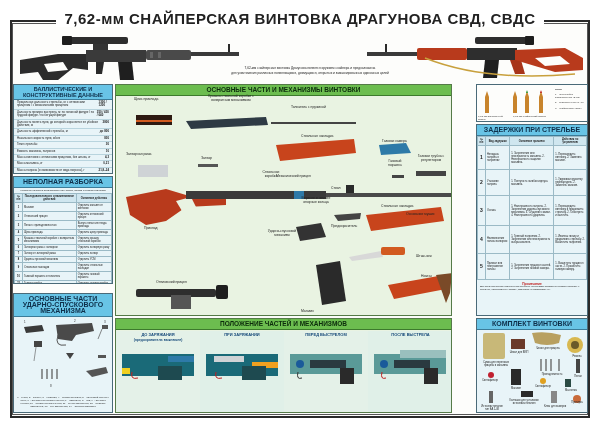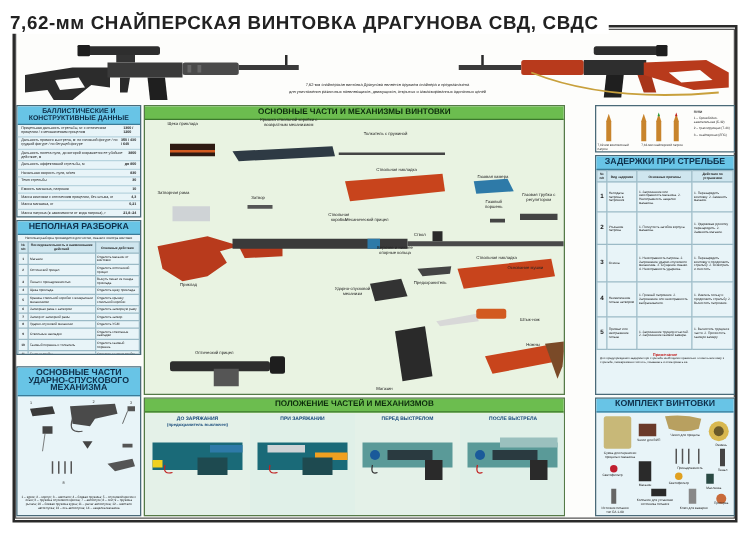--- a/index.html
+++ b/index.html
@@ -2,21 +2,21 @@
 <html><head>
 <meta charset="utf-8">
 <style>
   * { box-sizing: border-box; margin: 0; padding: 0; }
   html, body { width: 600px; height: 430px; background: #ffffff; overflow: hidden; }
   body { font-family: "Liberation Sans", sans-serif; position: relative; color: #1a1a1a; }
 
   .frame { position: absolute; left: 10px; top: 20px; width: 580px; height: 398px; border: 2px solid #2a2a2a; background: #fdfdfb; }
   .frame-inner { position: absolute; left: 12px; top: 23px; width: 576px; height: 392px; border: 1px solid #555; }
 
-  .title-wrap { position: absolute; left: 0; top: 10px; width: 600px; }
+  .title-wrap { position: absolute; left: 0; top: 10px; width: 600px; text-align: center; }
   .title { display: inline-block; background: #fff; padding: 0 8px; font-size: 15px; font-weight: bold; letter-spacing: 0.5px; color: #222; }
 
   
   .rifle { position: absolute; }
   .rifle svg { display: block; }
   .intro { position: absolute; left: 170px; top: 66px; width: 280px; text-align: center; font-size: 3.2px; line-height: 4.5px; color: #222; }
   .intro span { display: block; }
 
   
   .box { position: absolute; border: 1px solid #4a6a78; background: #e8f4f8; overflow: hidden; }

